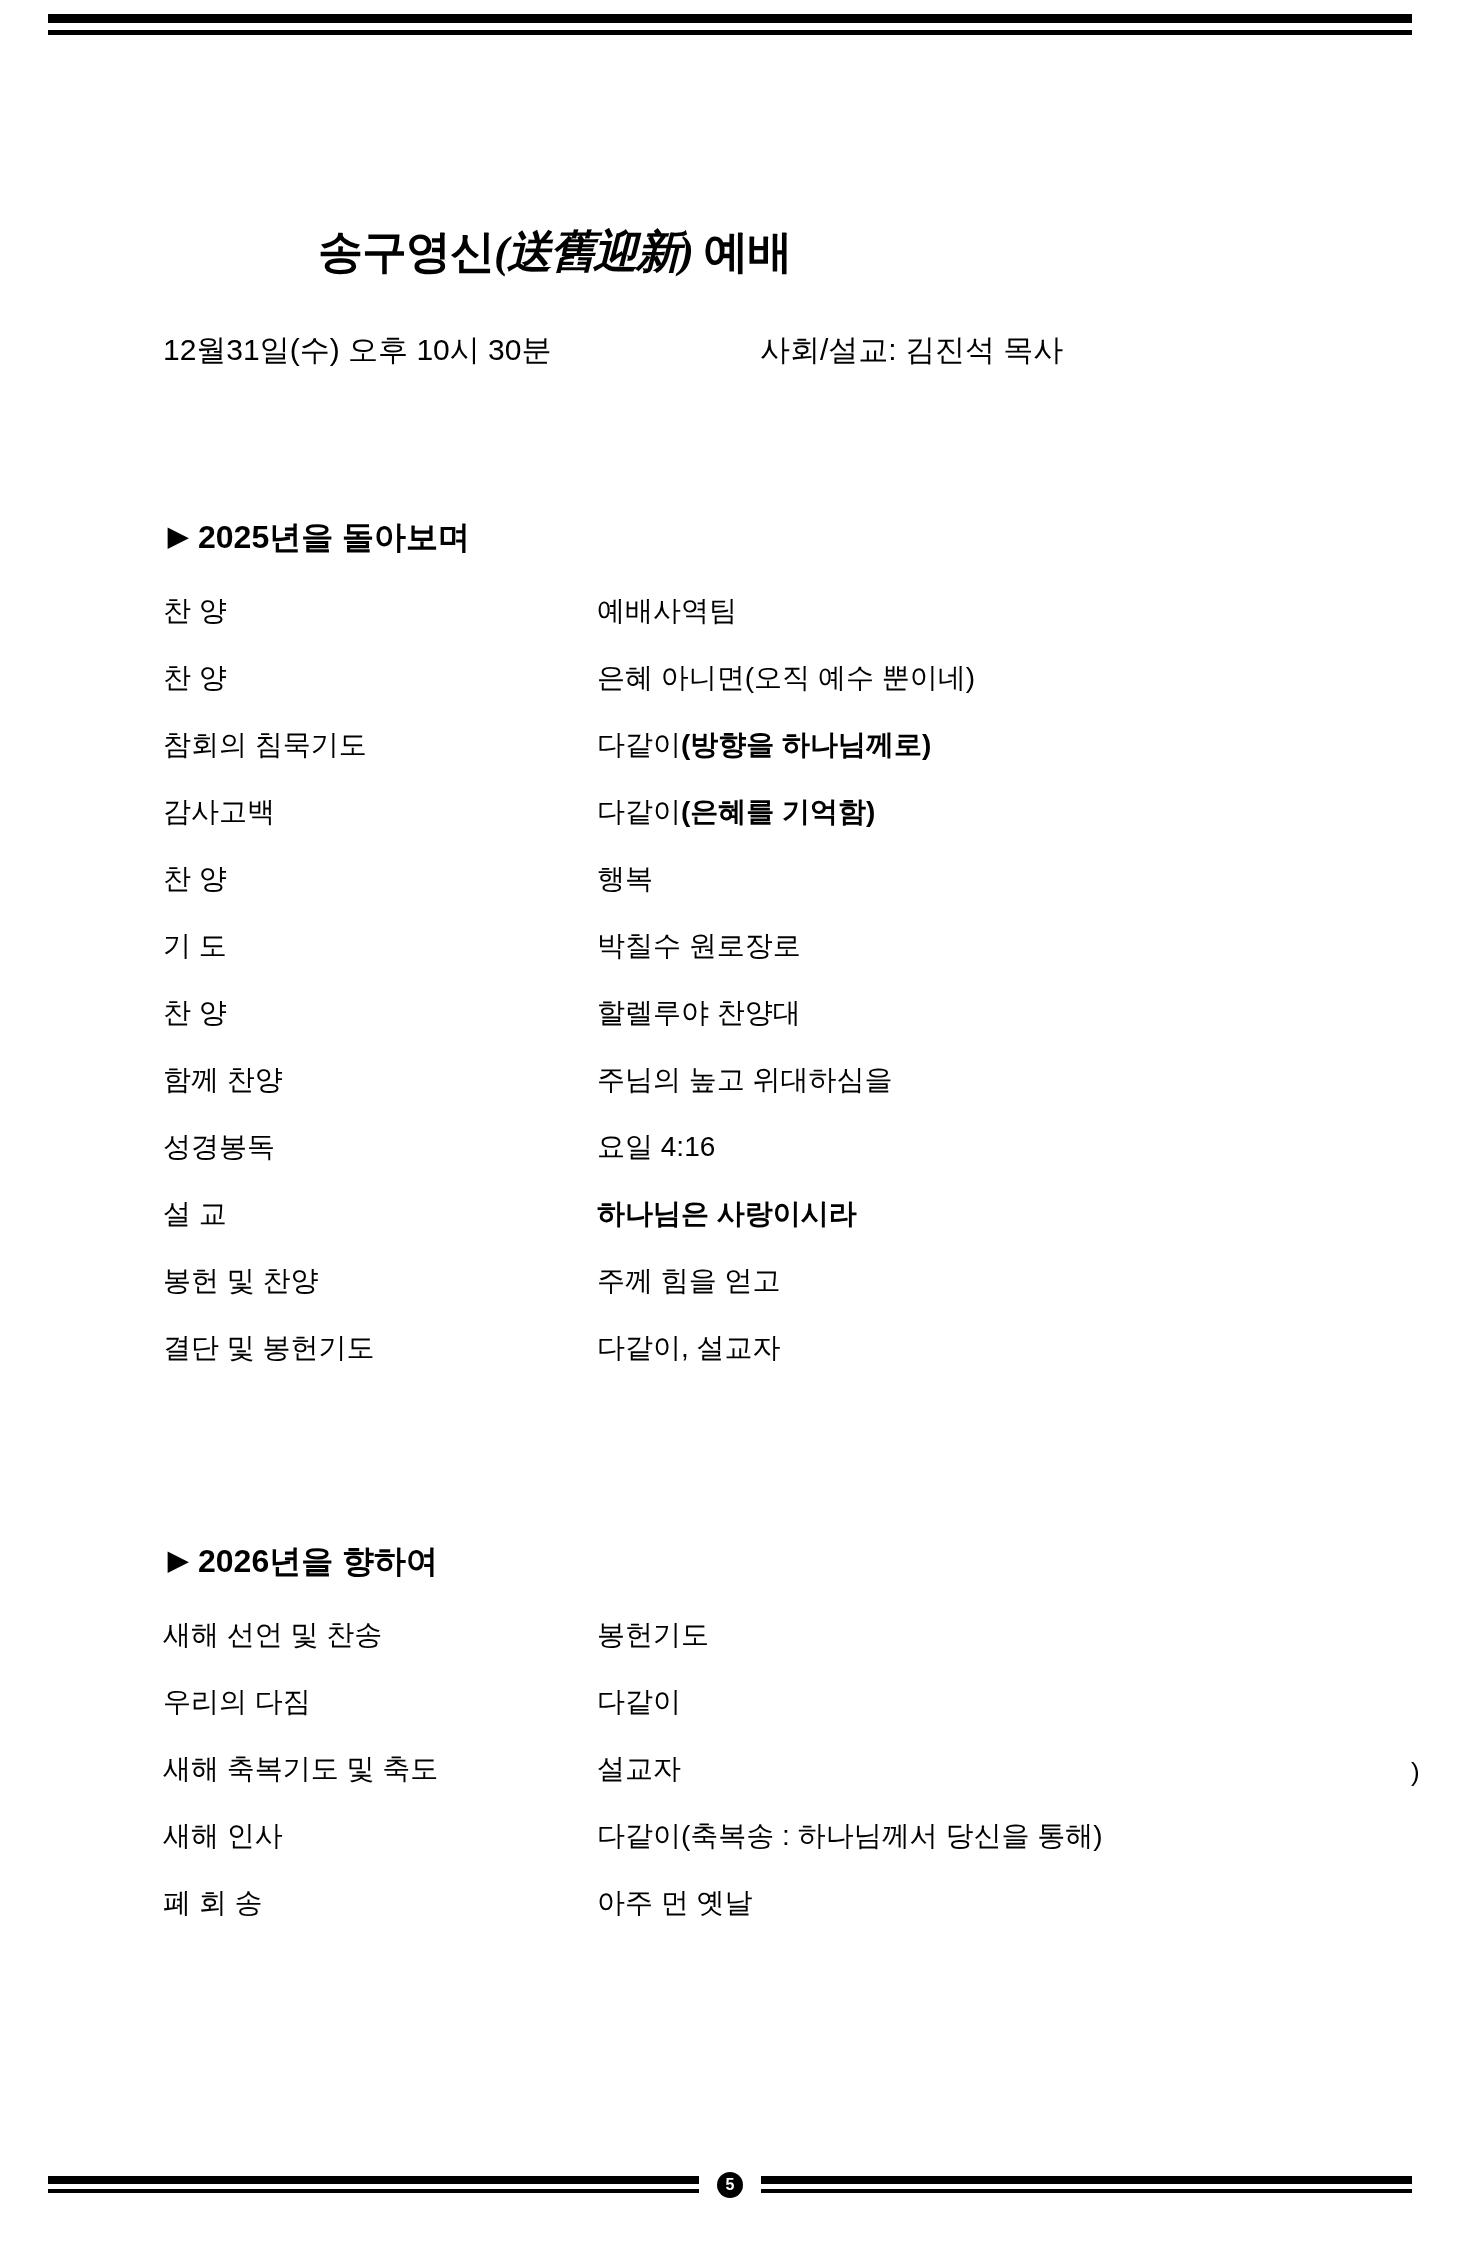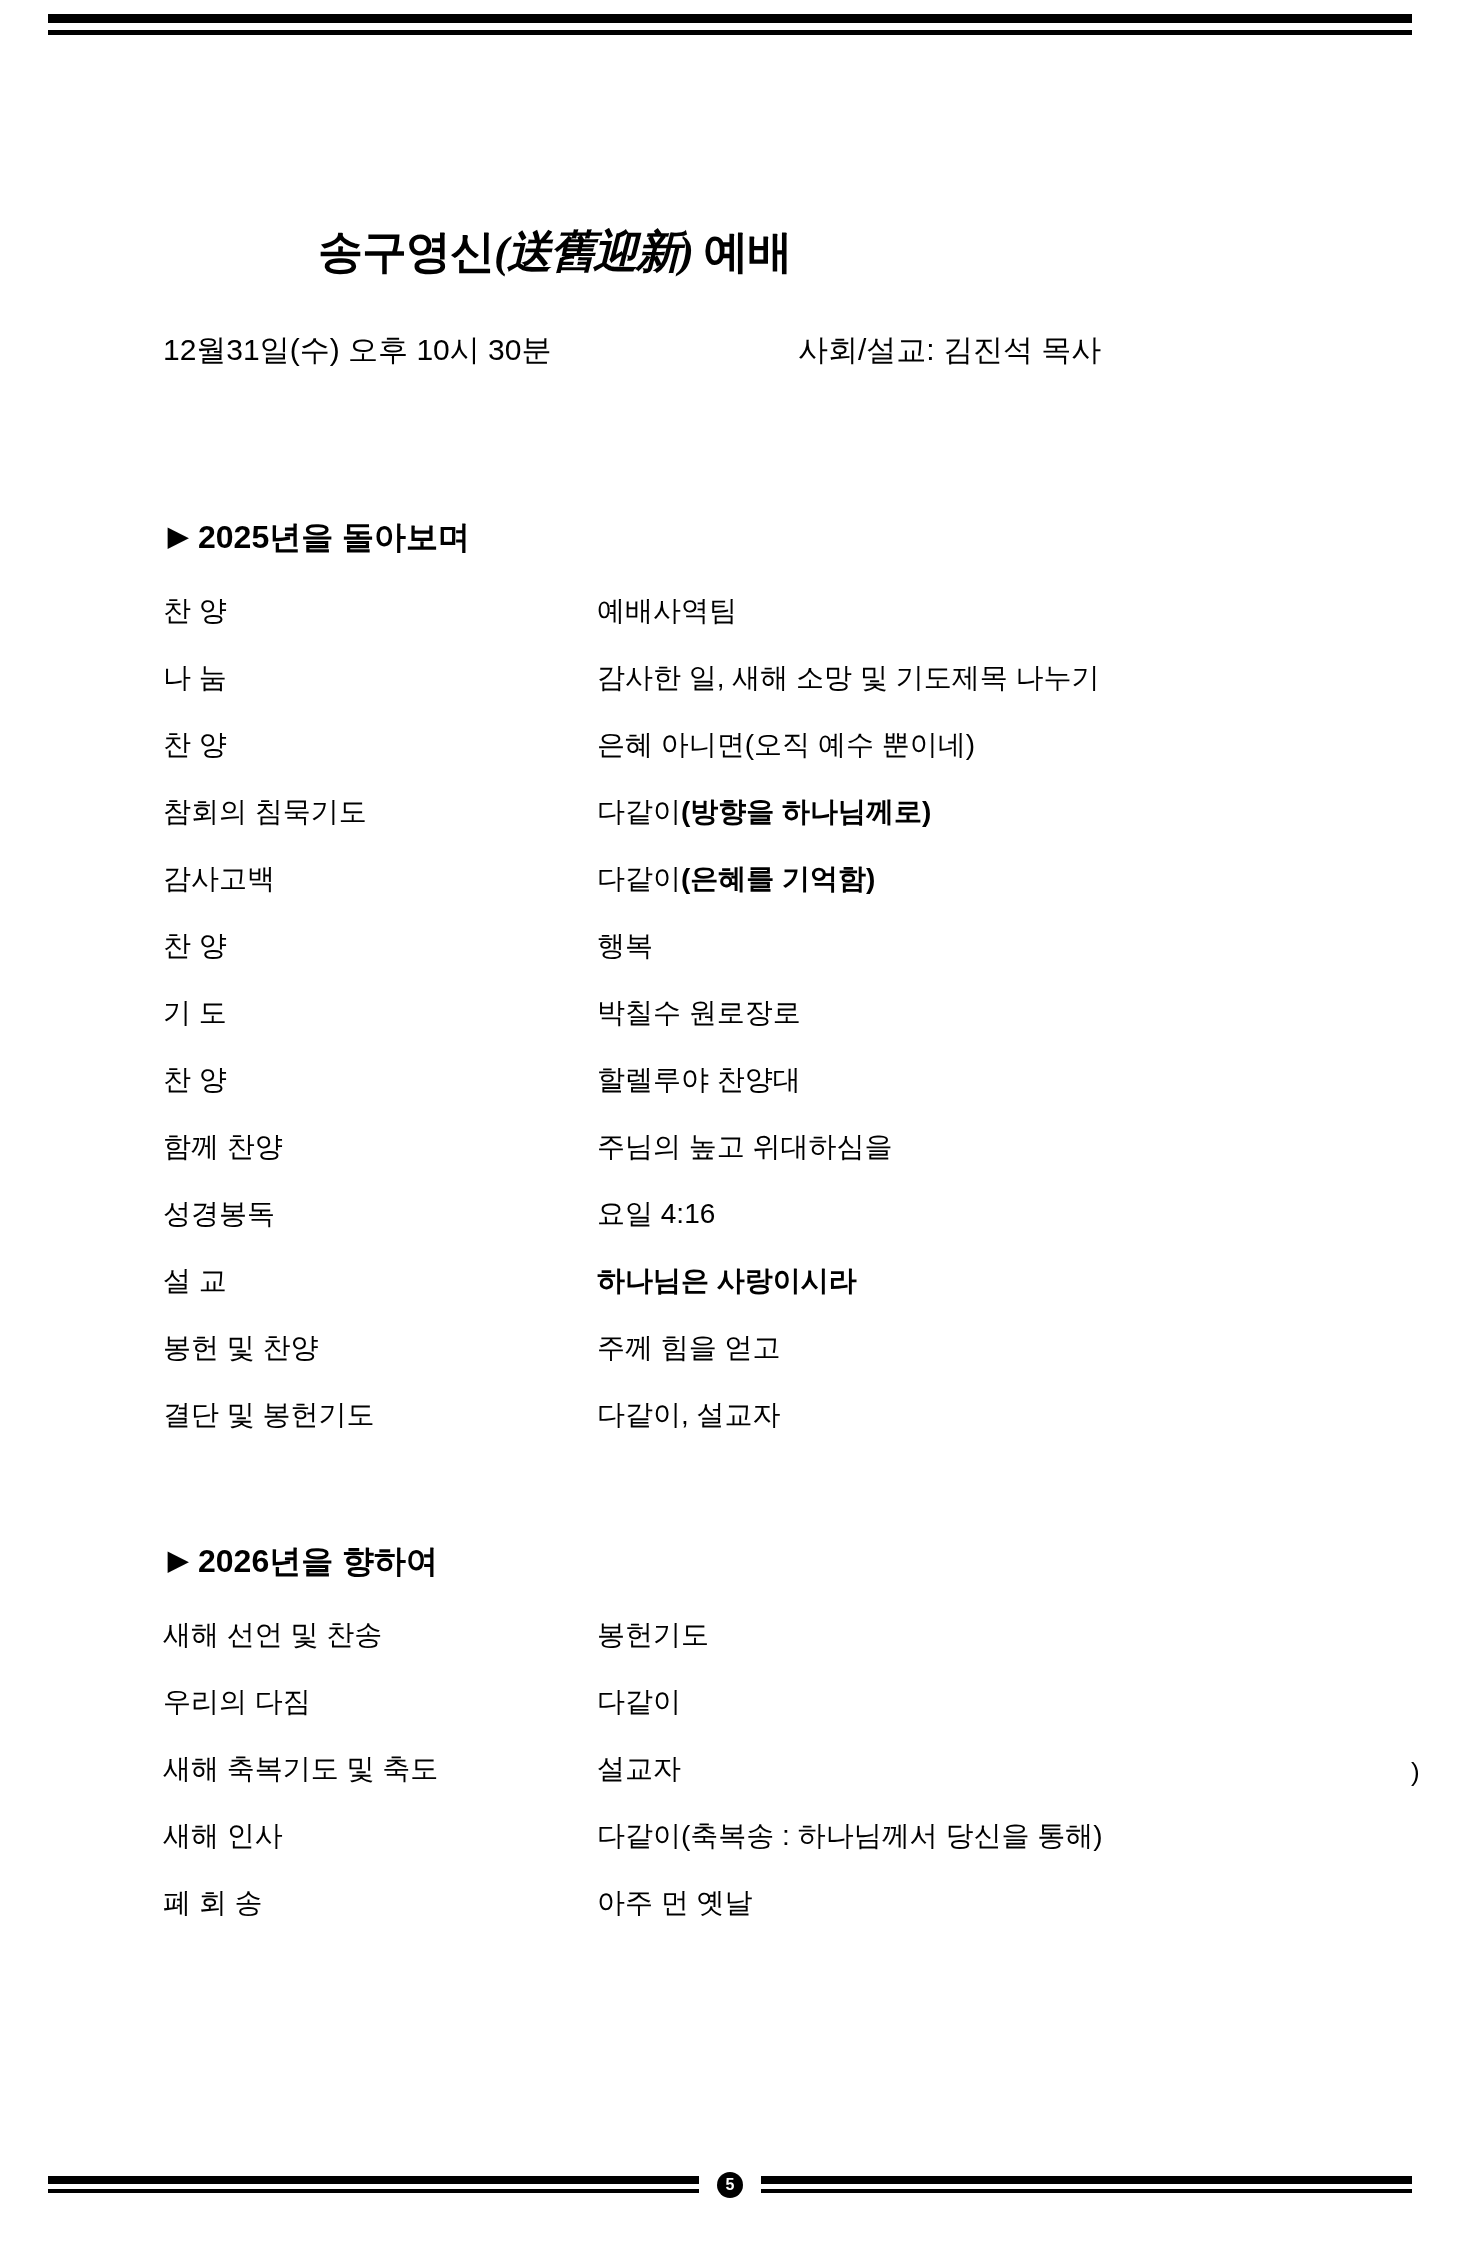--- a/index.html
+++ b/index.html
@@ -111,21 +111,21 @@
 
   .subline {
     position: absolute;
     top: 330px;
     left: 163px;
     width: 1140px;
     font-size: 30px;
     white-space: nowrap;
   }
   .subline .when { position: absolute; left: 0; top: 0; }
-  .subline .who  { position: absolute; left: 635px; top: 0; }
+  .subline .who  { position: absolute; left: 597px; top: 0; }
 
   .section-head {
     position: absolute;
     font-size: 32px;
     font-weight: bold;
     white-space: nowrap;
   }
   .section-head .tri {
     display: inline-block;
     margin-right: 10px;
@@ -196,24 +196,20 @@
     <div class="section-head sec1">
       <span class="tri">▶</span><span>2025년을 돌아보며</span>
     </div>
 
     <div class="list list1">
       <div class="row">
         <span class="label">찬     양</span>
         <span class="value">예배사역팀</span>
       </div>
       <div class="row">
-        <span class="label">나     눔</span>
-        <span class="value">감사한 일, 새해 소망 및 기도제목 나누기</span>
-      </div>
-      <div class="row">
         <span class="label">찬     양</span>
         <span class="value">은혜 아니면(오직 예수 뿐이네)</span>
       </div>
       <div class="row">
         <span class="label">참회의 침묵기도</span>
         <span class="value"><span>다같이</span><b>(방향을 하나님께로)</b></span>
       </div>
       <div class="row">
         <span class="label">감사고백</span>
         <span class="value"><span>다같이</span><b>(은혜를 기억함)</b></span>

